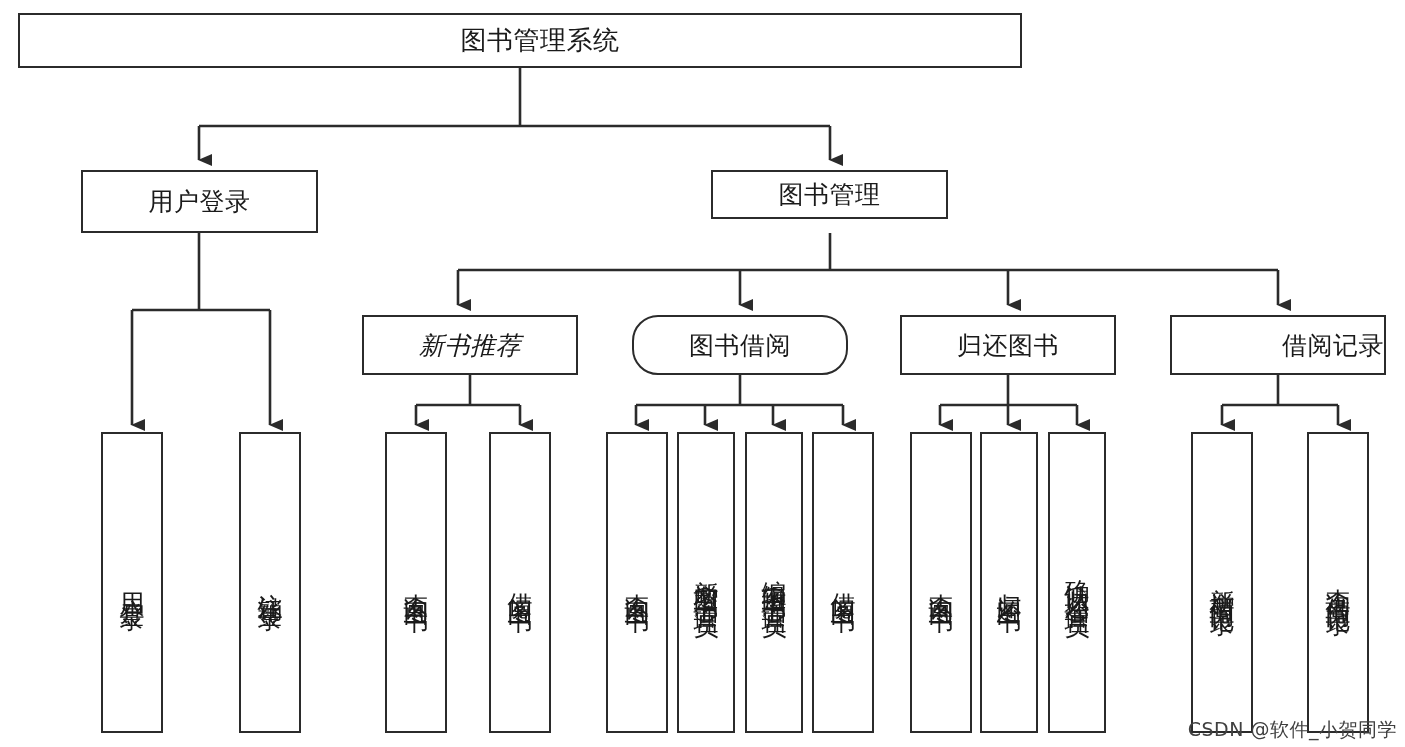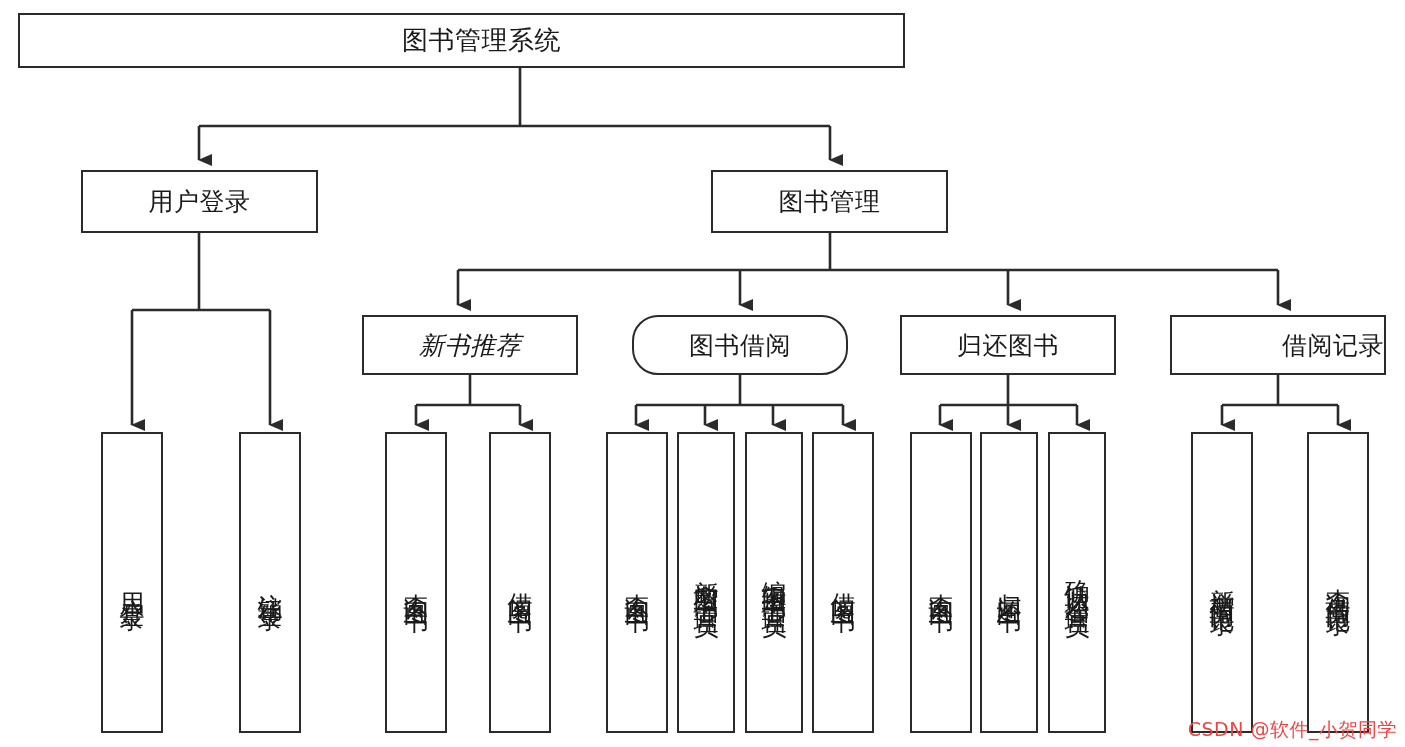--- a/index.html
+++ b/index.html
@@ -58,21 +58,21 @@
     white-space: nowrap;
   }
   .node.root {
     font-size: 26px;
   }
   .watermark {
     position: absolute;
     right: 8px;
     bottom: 4px;
     font-size: 19px;
-    color: #ef4444;
+    color: #404040;
     letter-spacing: 0.5px;
     white-space: nowrap;
   }
 </style>
 </head>
 <body>
 
 <div id="diagram-root">
 
   <svg id="edge-layer" viewBox="0 0 1405 747" width="1405" height="747" xmlns="http://www.w3.org/2000/svg">
@@ -121,29 +121,29 @@
       <path d="M 1008 405 L 1008 425" marker-end="url(#arrow)"></path>
       <path d="M 1077 405 L 1077 425" marker-end="url(#arrow)"></path>
 
       <path d="M 1278 375 L 1278 405"></path>
       <path d="M 1222 405 L 1338 405"></path>
       <path d="M 1222 405 L 1222 425" marker-end="url(#arrow)"></path>
       <path d="M 1338 405 L 1338 425" marker-end="url(#arrow)"></path>
     </g>
   </svg>
 
-  <div class="node horiz root" style="left:18px; top:13px; width:887px; height:55px;padding-left:40px;">
+  <div class="node horiz root" style="left:18px; top:13px; width:1004px; height:55px;padding-left:40px;">
     <span>图书管理系统</span>
   </div>
 
   <div class="node horiz" style="left:81px; top:170px; width:237px; height:63px;">
     <span>用户登录</span>
   </div>
 
-  <div class="node horiz" style="left:711px; top:170px; width:237px; height:63px;">
+  <div class="node horiz" style="left:711px; top:170px; width:237px; height:49px;">
     <span>图书管理</span>
   </div>
 
   <div class="node horiz" style="left:362px; top:315px; width:216px; height:60px;font-style:italic;">
     <span>新书推荐</span>
   </div>
 
   <div class="node horiz" style="left:632px; top:315px; width:216px; height:60px;border-radius:26px;">
     <span>图书借阅</span>
   </div>

